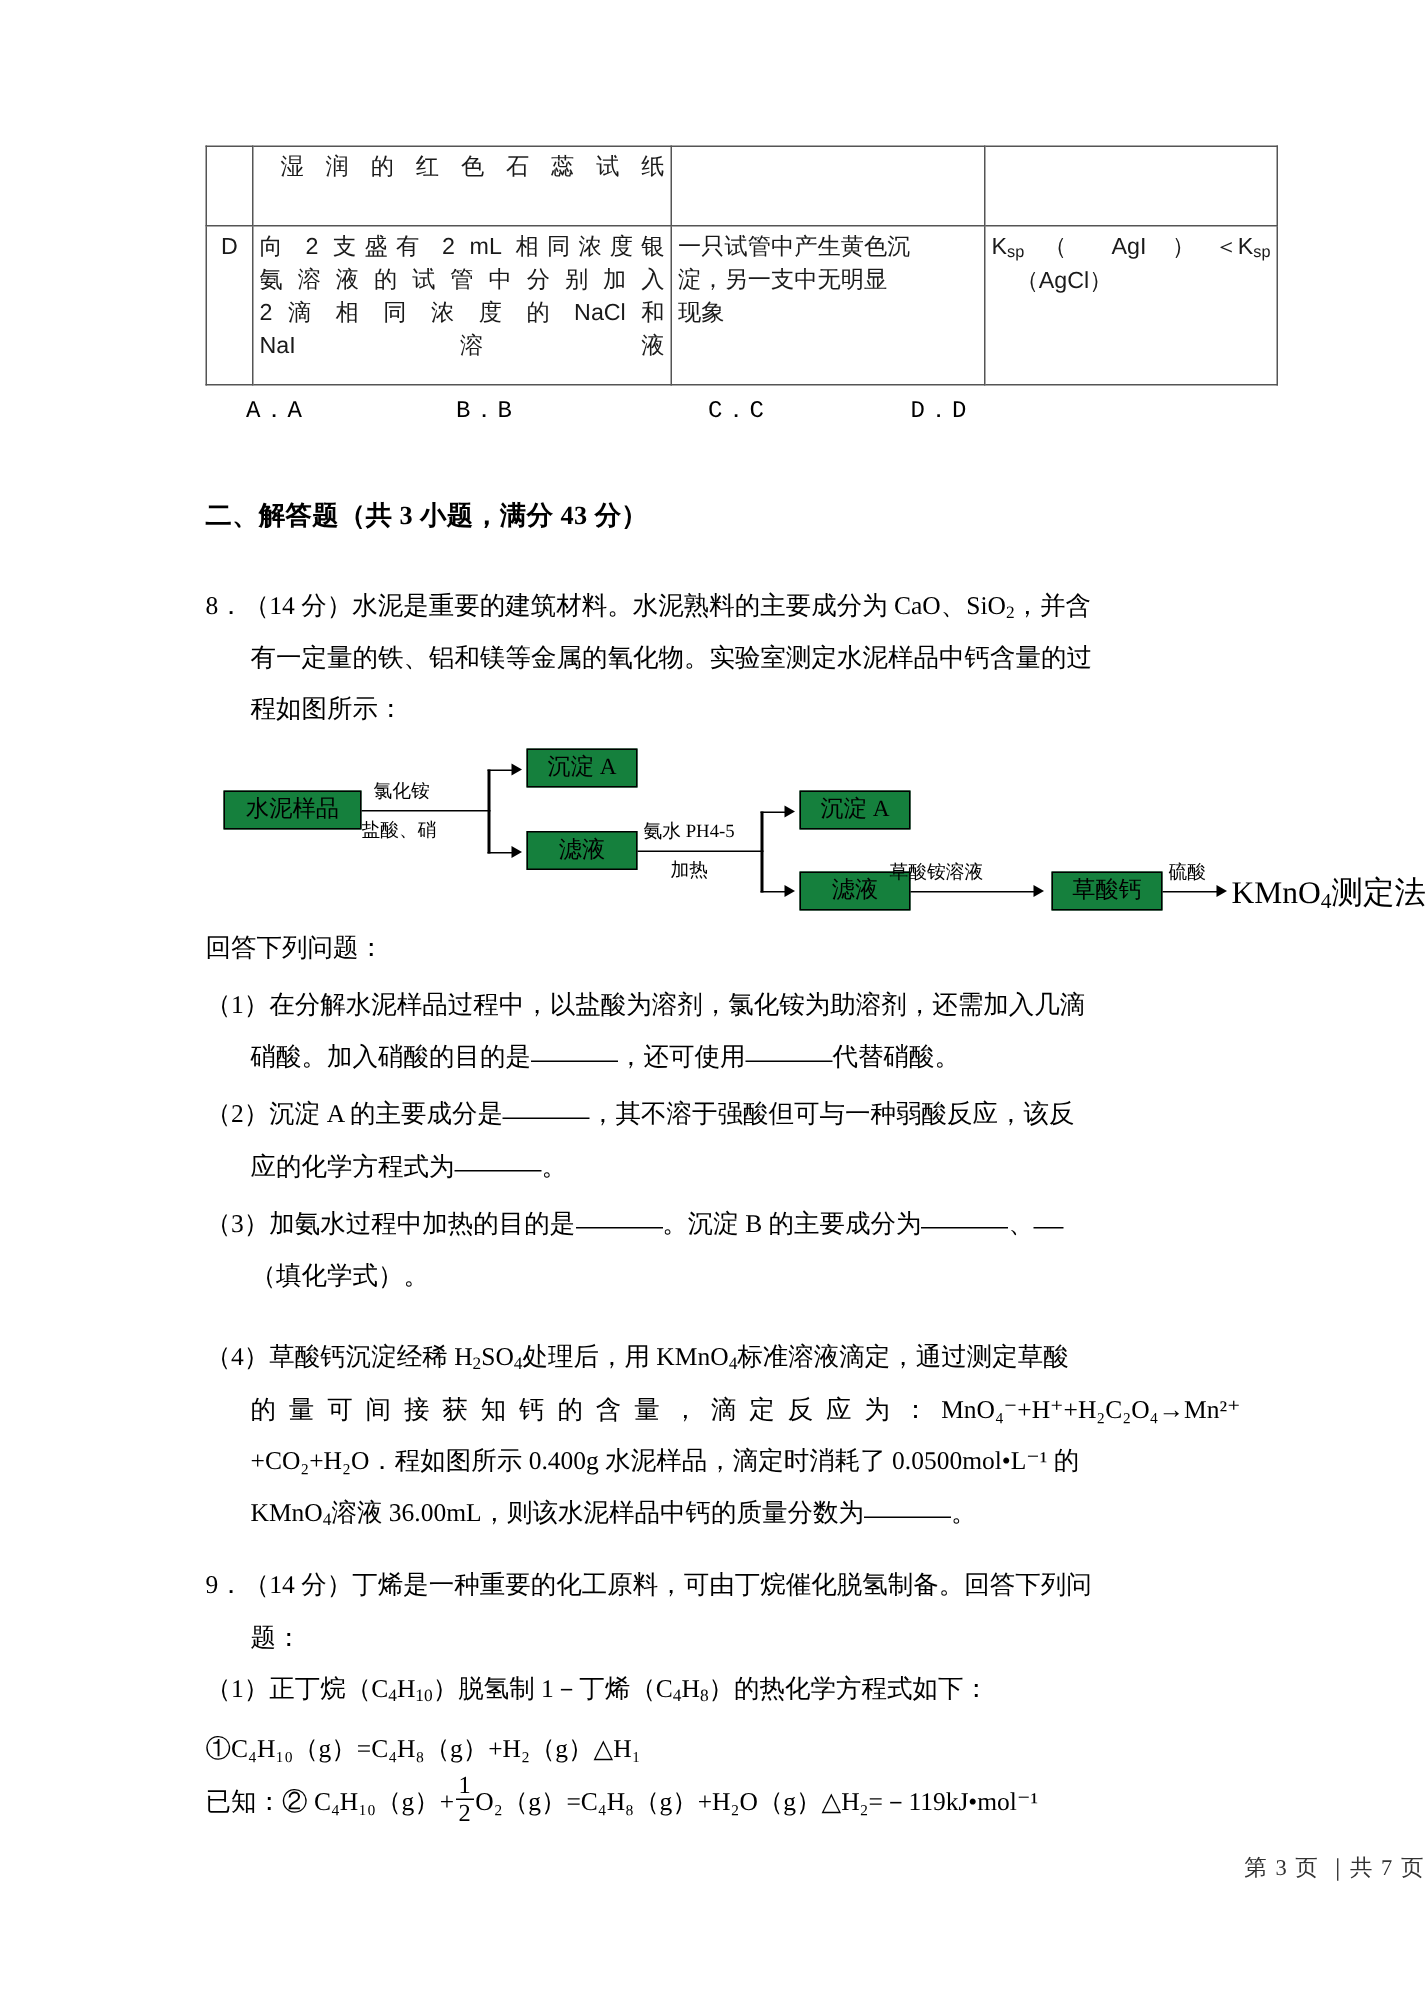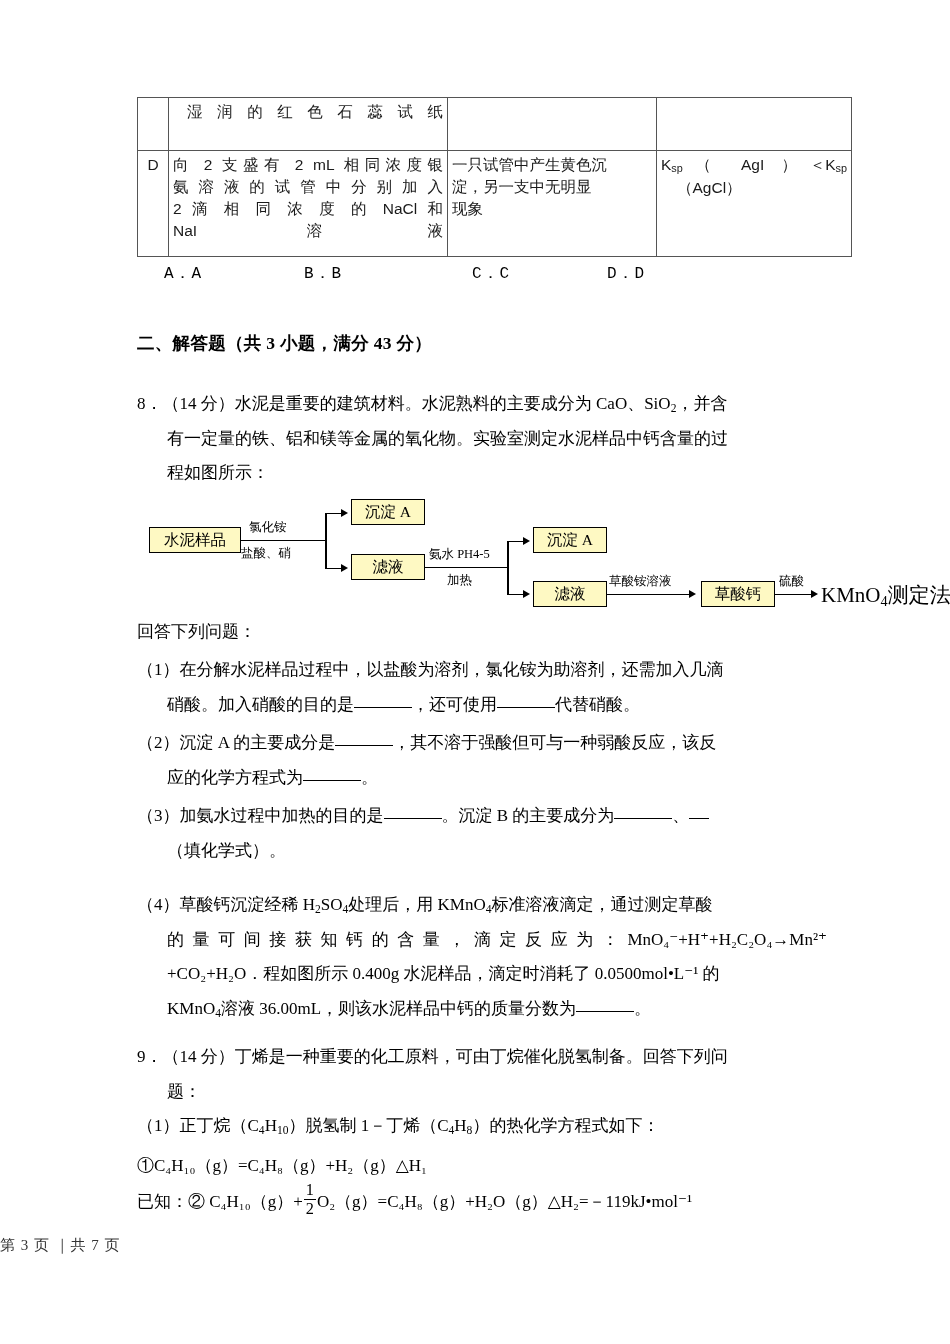--- a/index.html
+++ b/index.html
@@ -112,21 +112,21 @@
   .flow {
     position: relative;
     height: 108px;
     margin-top: 6px;
     margin-left: 12px;
     font-family: "Liberation Serif", "DejaVu Serif", serif;
   }
   .fbox {
     position: absolute;
     border: 1.6px solid #000;
-    background: #fef9c3;
+    background: #15803d;
     font-size: 15.5px;
     text-align: center;
     line-height: 1;
     padding: 4px 5px 5px 5px;
     white-space: nowrap;
   }
   .flab {
     position: absolute;
     font-size: 12.5px;
     white-space: nowrap;
@@ -167,21 +167,21 @@
     padding: 0 2px 1px 2px;
   }
   .frac .den { display: block; padding: 1px 2px 0 2px; }
 
   
   .footer {
     position: absolute;
     left: 0;
     top: 1236px;
     width: 950px;
-    text-align: left;
+    text-align: right;
     font-size: 15px;
     color: #333333;
     font-family: "Liberation Serif", "DejaVu Serif", serif;
     letter-spacing: 1px;
   }
 </style>
 </head>
 <body>
 
 <div class="page">
@@ -261,21 +261,21 @@
       <div class="arrow" style="left:374px; top:93px;"></div>
       <div class="flab" style="left:280px; top:51px;">氨水 PH4-5</div>
       <div class="flab" style="left:298px; top:77px;">加热</div>
 
       <div class="fbox" style="left:384px; top:30px; width:62px;">沉淀 A</div>
 
       <div class="fbox" style="left:384px; top:84px; width:62px;">滤液</div>
 
       <div class="fline fh" style="left:458px; top:97px; width:86px;"></div>
       <div class="arrow" style="left:540px; top:93px;"></div>
-      <div class="flab" style="left:460px; top:78px;">草酸铵溶液</div>
+      <div class="flab" style="left:444px; top:78px;">草酸铵溶液</div>
 
       <div class="fbox" style="left:552px; top:84px; width:62px;">草酸钙</div>
 
       <div class="fline fh" style="left:626px; top:97px; width:40px;"></div>
       <div class="arrow" style="left:662px; top:93px;"></div>
       <div class="flab" style="left:630px; top:78px;">硫酸</div>
 
       <div class="ftext" style="left:672px; top:88px;"><span>KMnO</span><sub>4</sub><span>测定法</span></div>
     </div>
 

